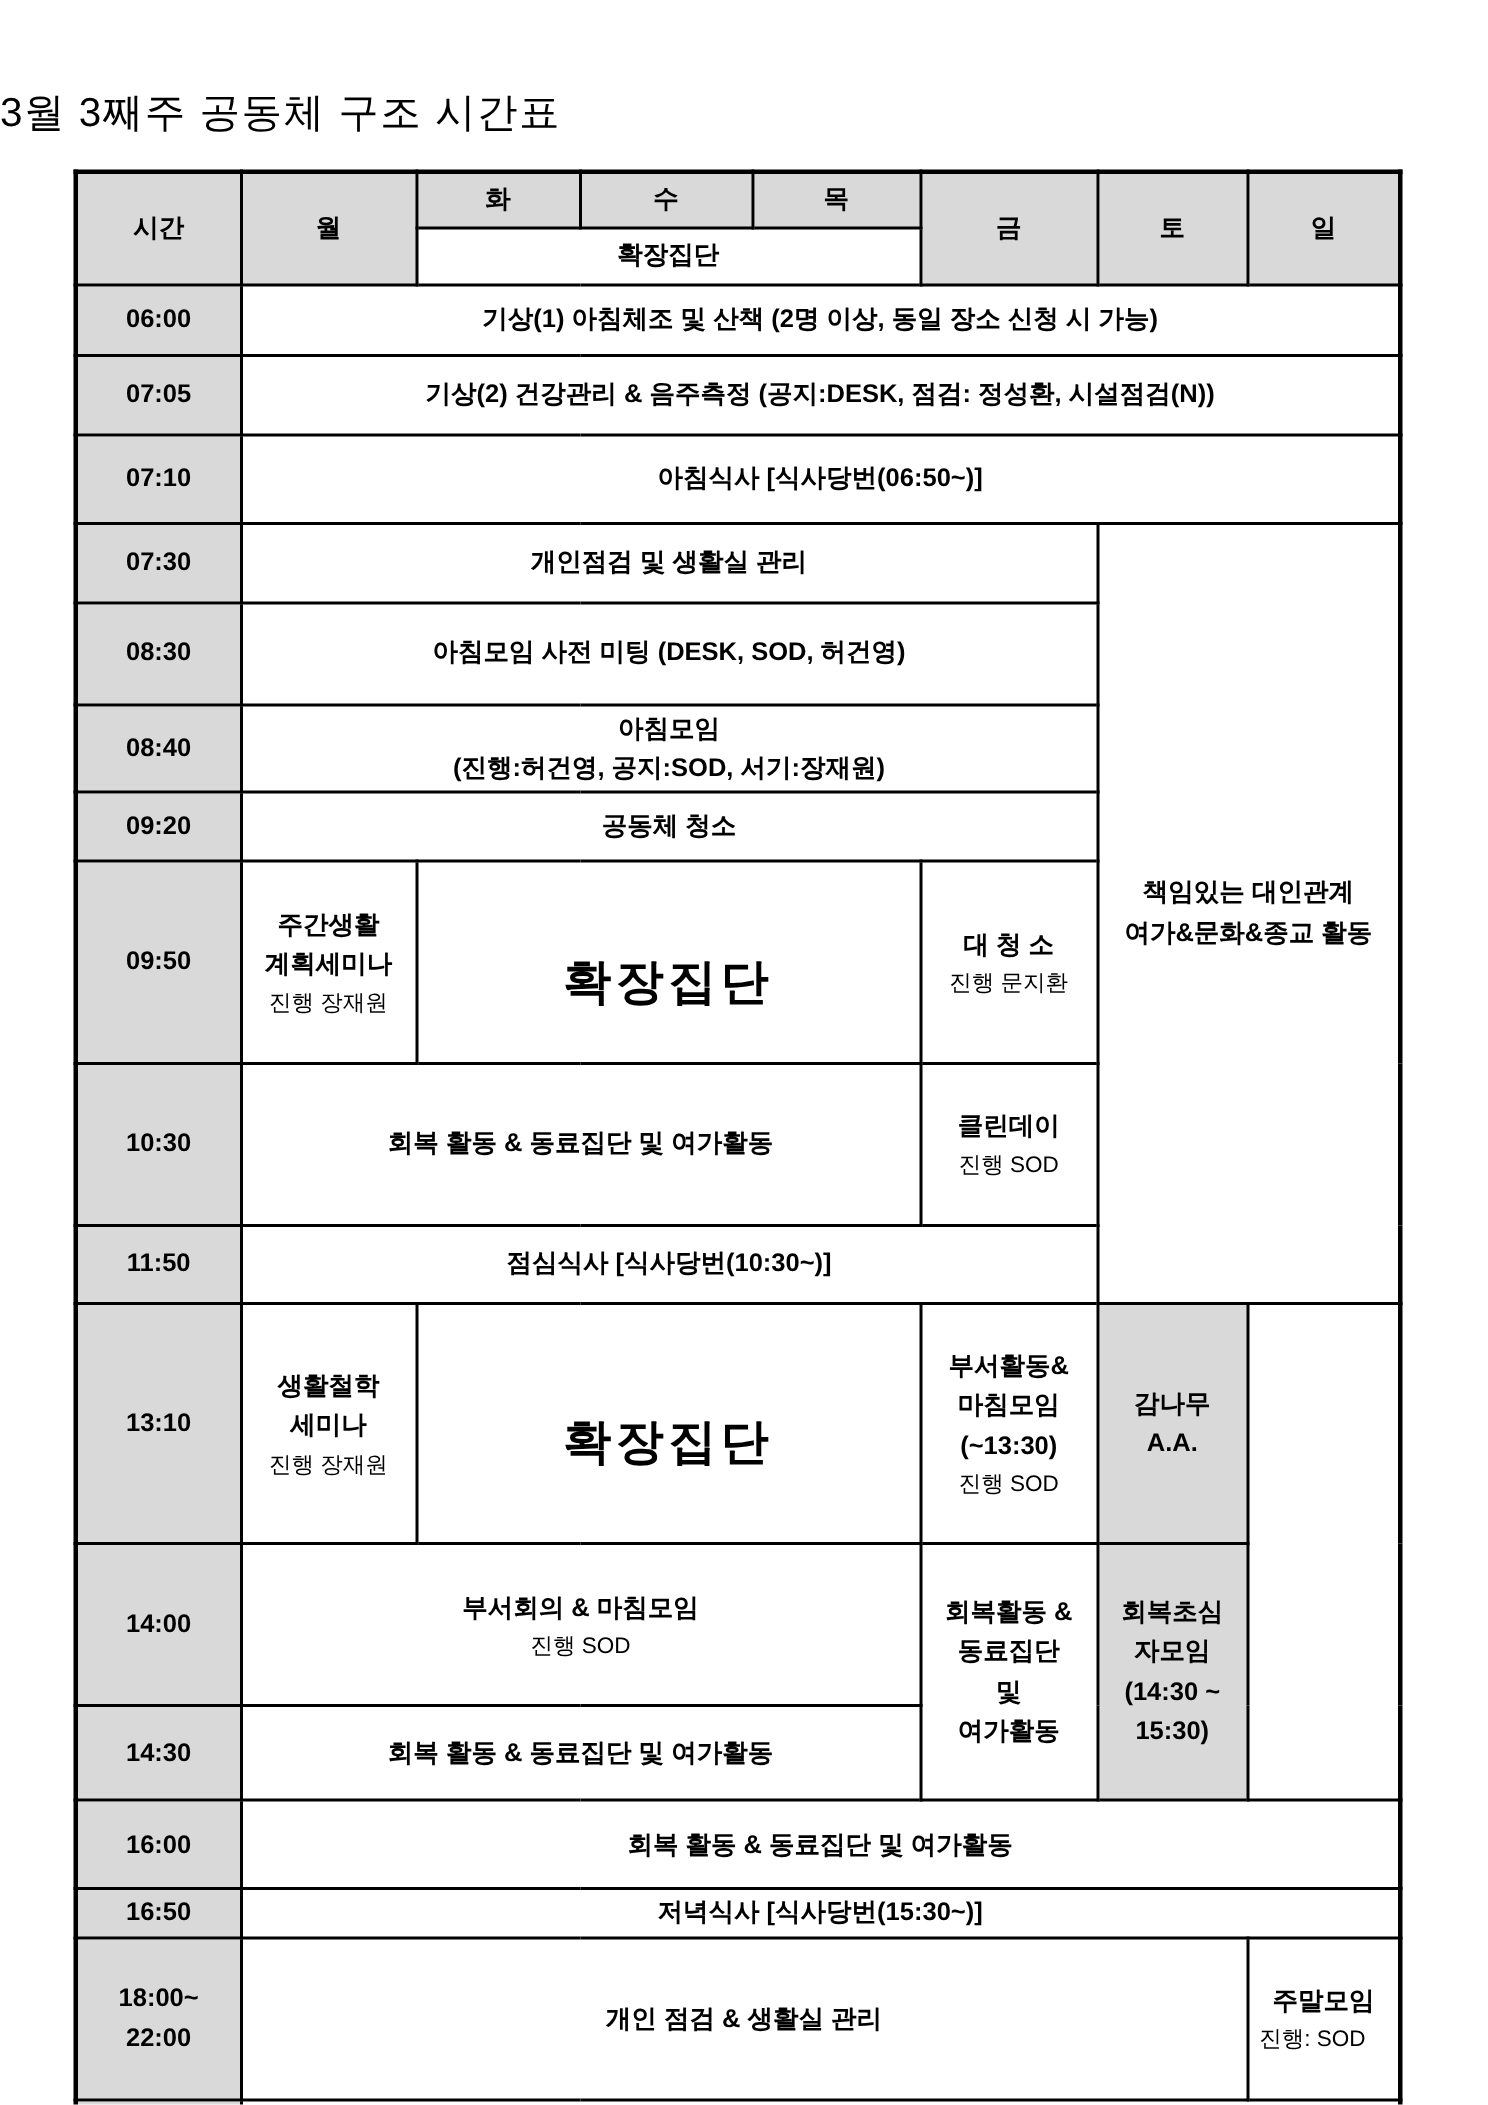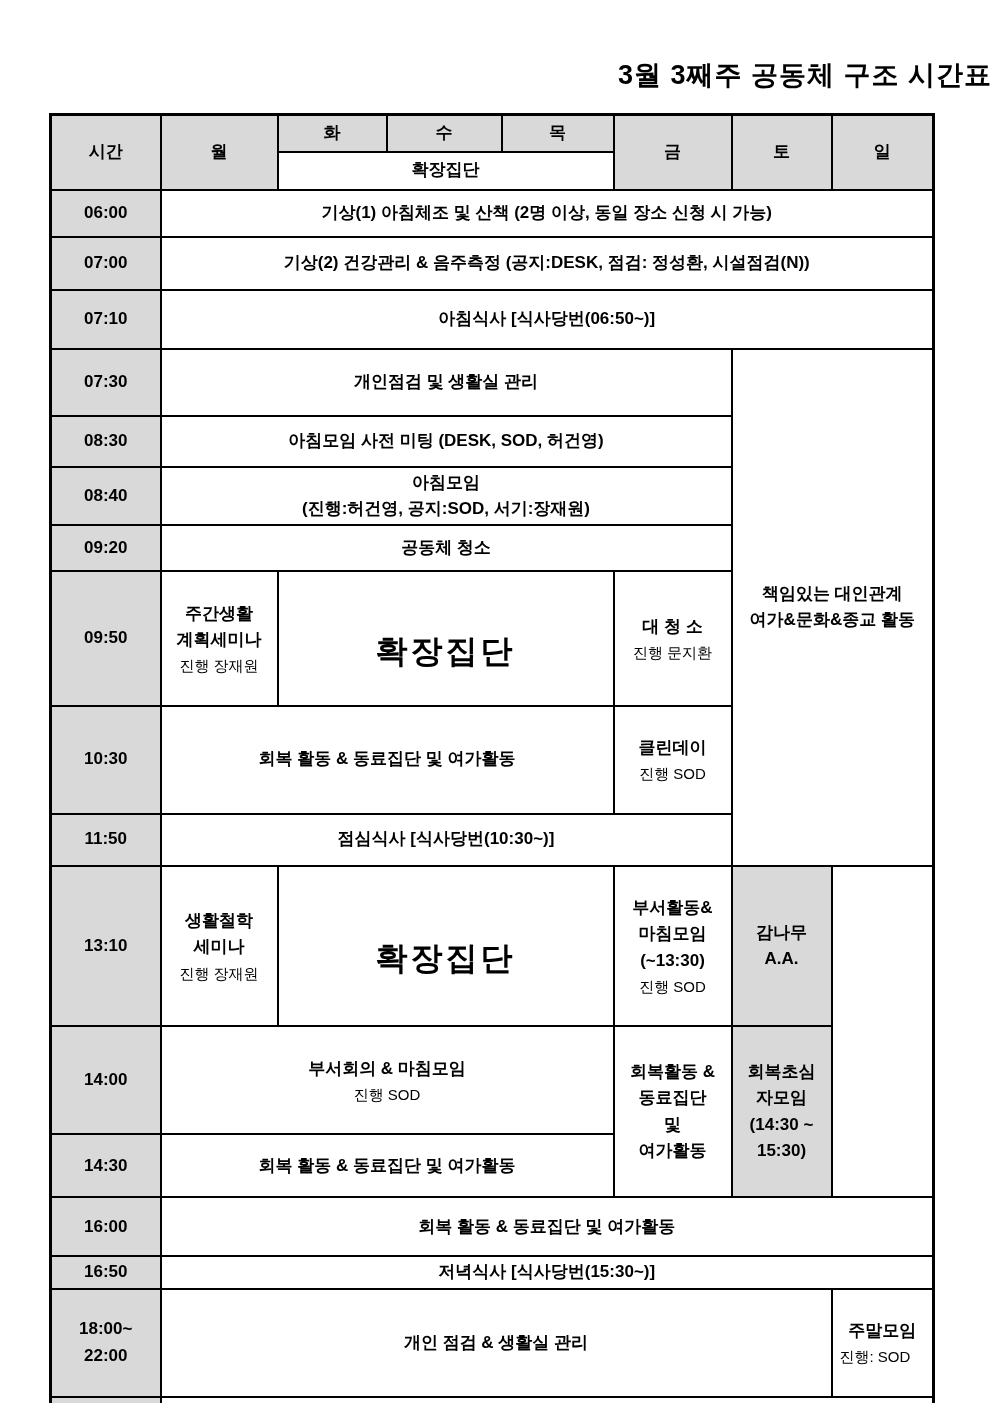--- a/index.html
+++ b/index.html
@@ -3,21 +3,21 @@
 <meta charset="utf-8">
 <style>
   html,body{margin:0;padding:0;}
   body{
     width:992px;height:1403px;background:#ffffff;color:#000;
     font-family:"Liberation Sans","DejaVu Sans",sans-serif;
     -webkit-font-smoothing:antialiased;
   }
   .page{padding-top:57px;}
   .doc-title{
-    text-align:right;font-size:27px;font-weight:bold;margin:0 0 20px 0;
+    text-align:left;font-size:27px;font-weight:normal;margin:0 0 20px 0;
     letter-spacing:1px;
   }
   table.tt{
     border-collapse:collapse;table-layout:fixed;margin-left:49px;
     border:3px solid #000;
   }
   table.tt td{
     border:2px solid #000;text-align:center;vertical-align:middle;
     padding:2px 4px;white-space:pre-line;overflow:hidden;
     font-size:17px;font-weight:bold;line-height:1.55;
@@ -67,37 +67,37 @@
     <tr style="height:38px">
       <td class="hdr-big" colspan="3">확장집단</td>
     </tr>
 
     <tr style="height:47px">
       <td class="grey timecell">06:00</td>
       <td colspan="7">기상(1) 아침체조 및 산책 (2명 이상, 동일 장소 신청 시 가능)</td>
     </tr>
 
     <tr style="height:53px">
-      <td class="grey timecell">07:00</td>
+      <td class="grey timecell">07:05</td>
       <td colspan="7">기상(2) 건강관리 &amp; 음주측정 (공지:DESK, 점검: 정성환, 시설점검(N))</td>
     </tr>
 
     <tr style="height:59px">
       <td class="grey timecell">07:10</td>
       <td colspan="7" class="shift-big">아침식사 [식사당번(06:50~)]</td>
     </tr>
 
-    <tr style="height:67px">
+    <tr style="height:53px">
       <td class="grey timecell">07:30</td>
       <td colspan="5">개인점검 및 생활실 관리</td>
       <td colspan="2" rowspan="7" class="weekend">책임있는 대인관계
 여가&amp;문화&amp;종교 활동</td>
     </tr>
 
-    <tr style="height:51px">
+    <tr style="height:68px">
       <td class="grey timecell">08:30</td>
       <td colspan="5">아침모임 사전 미팅 (DESK, SOD, 허건영)</td>
     </tr>
 
     <tr style="height:53px">
       <td class="grey timecell">08:40</td>
       <td colspan="5">아침모임
 (진행:허건영, 공지:SOD, 서기:장재원)</td>
     </tr>
 

